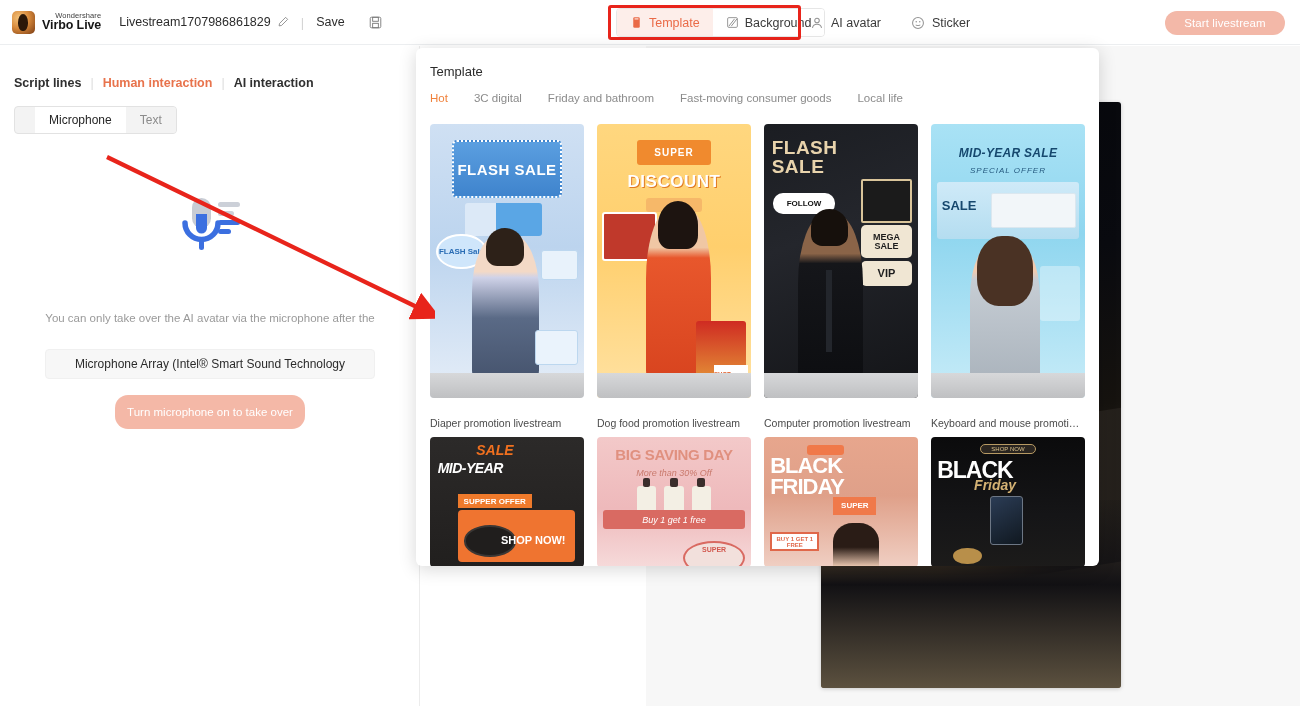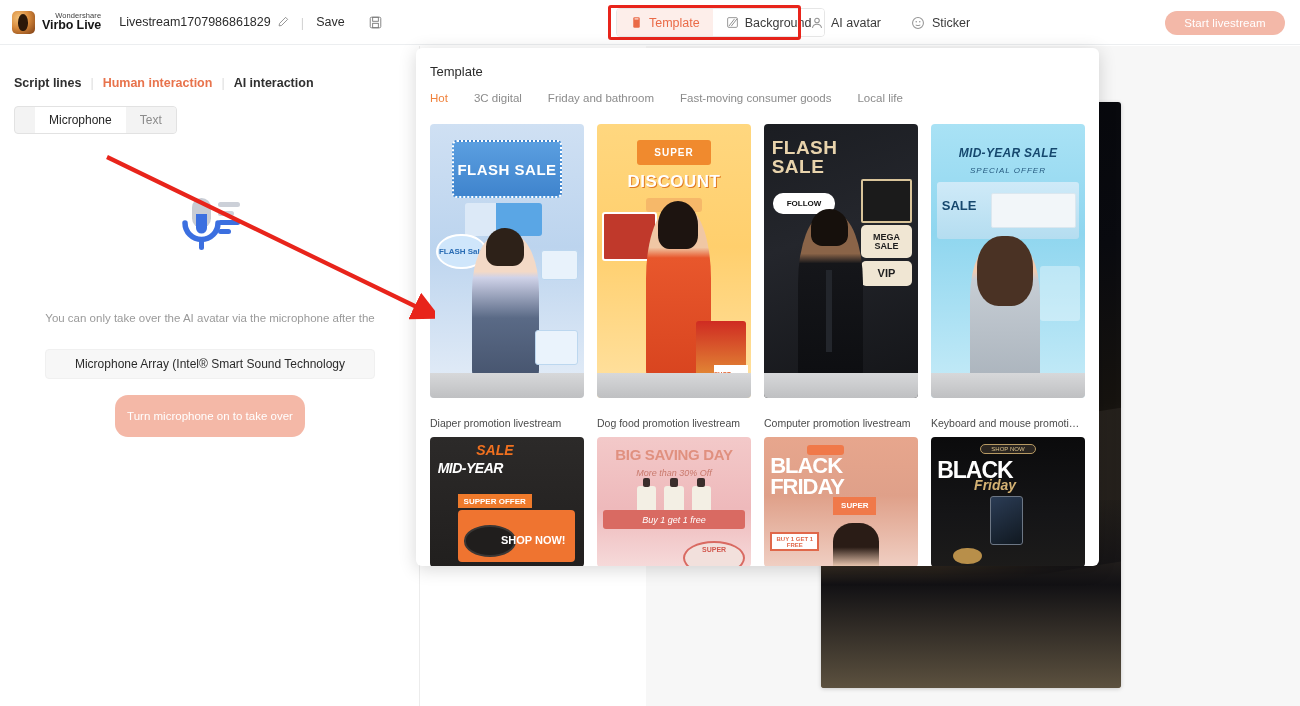--- a/index.html
+++ b/index.html
@@ -105,21 +105,21 @@
     white-space: nowrap; overflow: hidden;
   }
   .mic-select {
     margin-top: 22px; width: 330px; height: 30px;
     background: #f7f7f7; border: 1px solid #f0f0f0; border-radius: 4px;
     display: flex; align-items: center; justify-content: center;
     font-size: 12px; color: #2b2b2b; white-space: nowrap; overflow: hidden;
     cursor: pointer;
   }
   .mic-cta {
-    margin-top: 16px; width: 190px; height: 42px; border-radius: 13px;
+    margin-top: 16px; width: 190px; height: 34px; border-radius: 13px;
     background: #f4b8a7; color: #fff; border: none;
     font-size: 11.5px; font-family: "Liberation Sans", sans-serif; cursor: pointer;
   }
 
   
   .canvas-area {
     position: absolute; left: 646px; top: 46px; width: 654px; height: 660px;
     background: #f7f7f7;
   }
   .preview {

